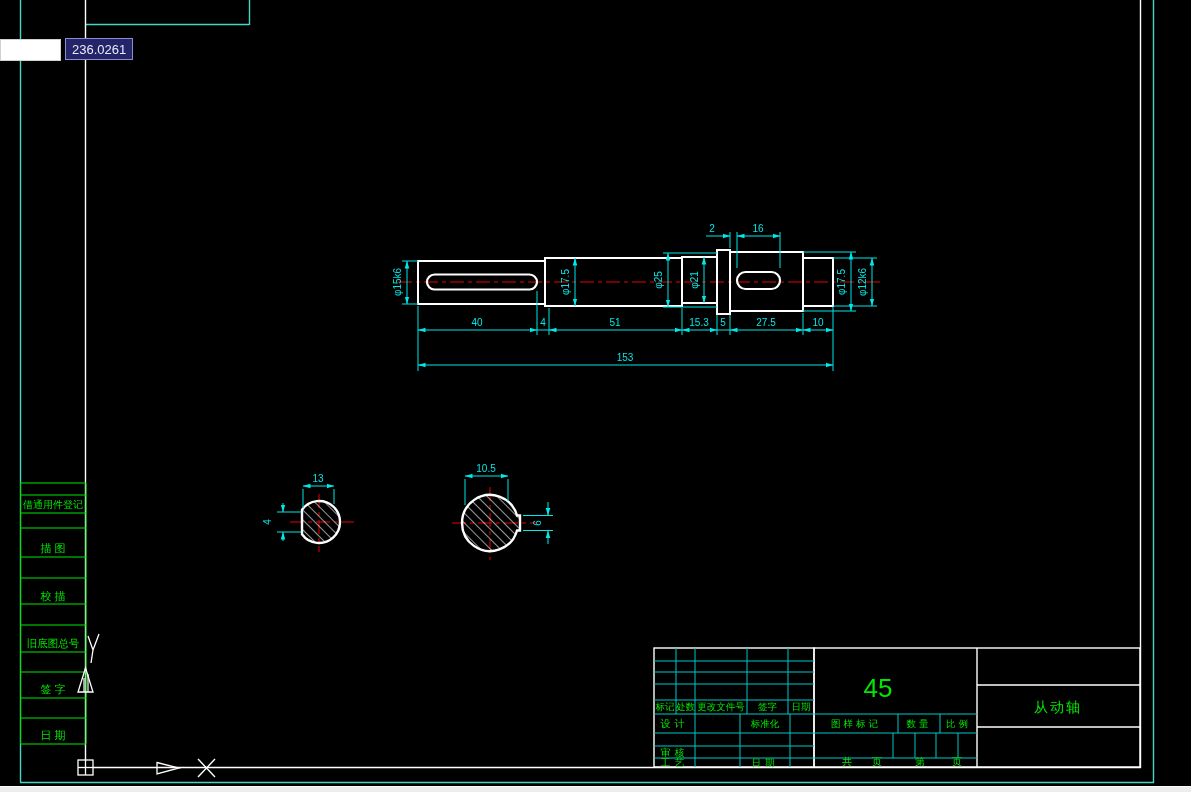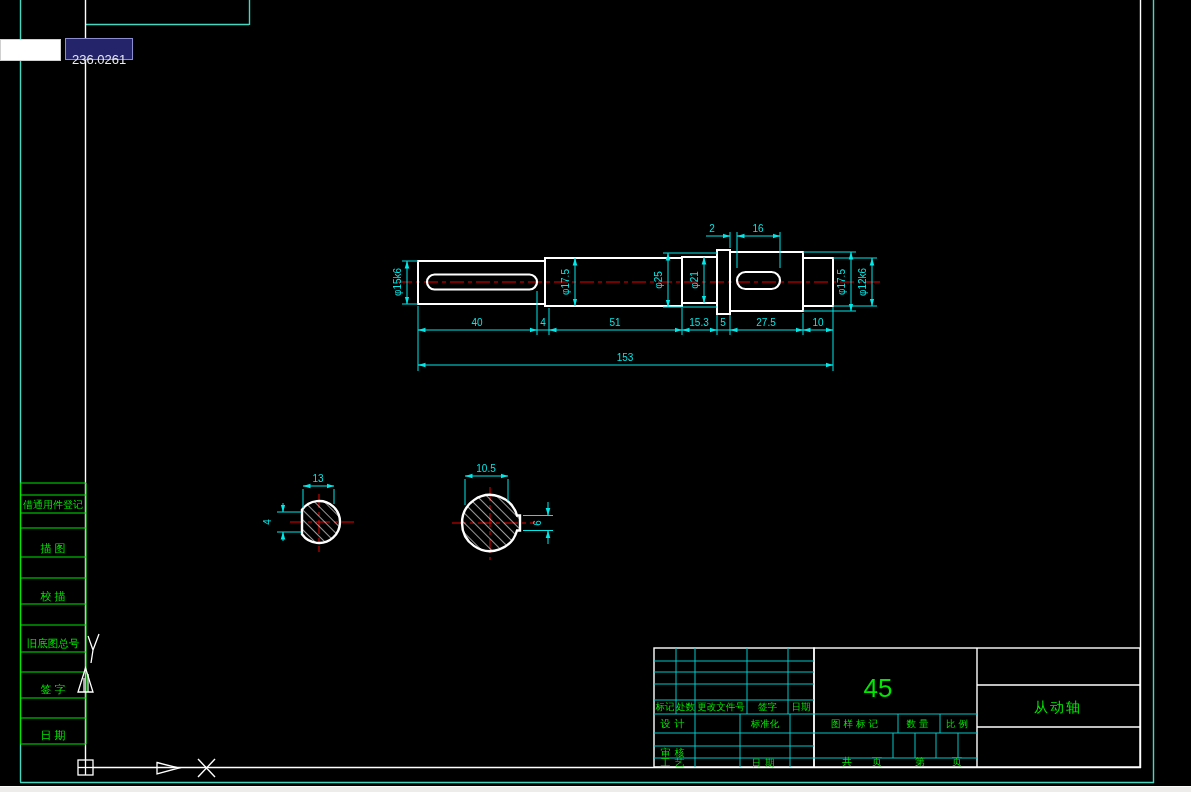--- a/index.html
+++ b/index.html
@@ -11,21 +11,21 @@
   .grntxt{fill:#00e800;}
   .ent{stroke:#fff;fill:none;}
   .dim{stroke:#00e8e8;stroke-width:1;fill:none;}
   .ctr{stroke:#e80000;stroke-width:1;fill:none;stroke-dasharray:14 4 4 4;}
   .grn{stroke:#00e800;stroke-width:1;fill:none;}
   .frm{stroke:#44d8c0;stroke-width:1.4;fill:none;}
   .cyn{stroke:#00c8c8;stroke-width:1;fill:none;}
   .wht{stroke:#ffffff;stroke-width:1.4;fill:none;}
   #dyn-input{position:absolute;left:0px;top:39px;width:61px;height:22px;background:#ffffff;
              border:1px solid #d0d0d0;box-sizing:border-box;}
-  #dyn-tip{position:absolute;left:65px;top:38px;height:22px;padding:10px 6px;background:#24246b;
+  #dyn-tip{position:absolute;left:65px;top:38px;height:22px;padding:0 6px;background:#24246b;
            border:1px solid #8c8cd0;color:#e8eaf6;font-size:13px;line-height:21px;box-sizing:border-box;}
   #status-strip{position:absolute;left:0;top:786px;width:1191px;height:6px;
                 background:#edecea;border-top:1px solid #fbfbfa;box-sizing:border-box;}
 </style>
 </head>
 <body>
 
 <div class="canvas">
 
 <svg width="1191" height="792" viewBox="0 0 1191 792">

